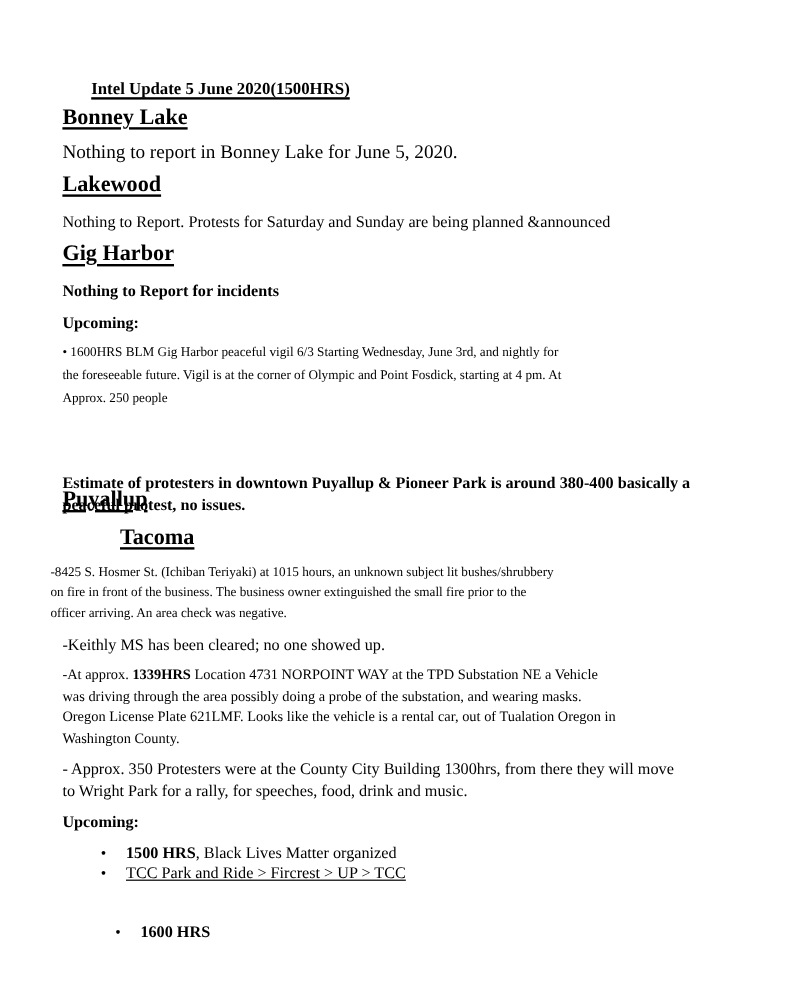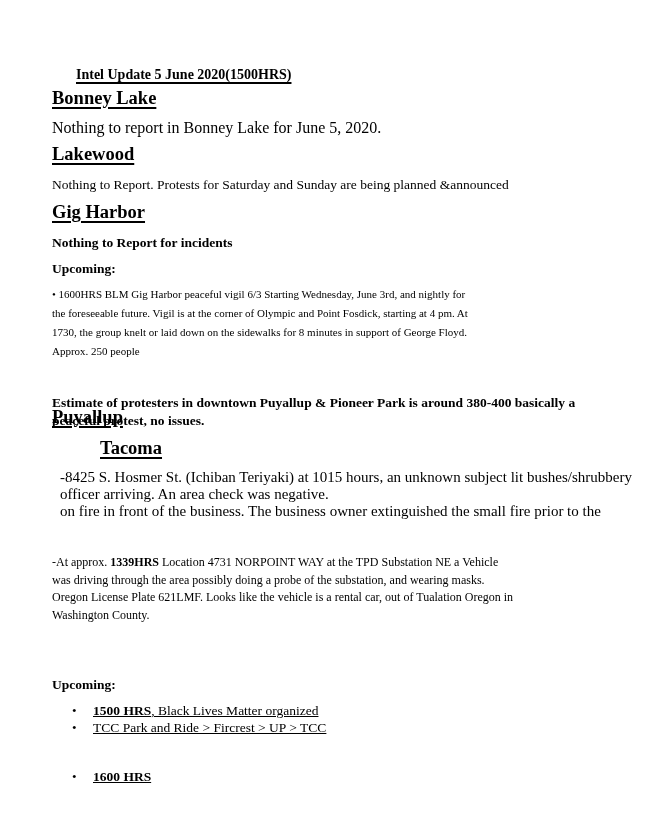--- a/index.html
+++ b/index.html
@@ -9,21 +9,21 @@
       color: #000000;
     }
     .page { position: absolute; left: 0; top: 0; width: 671px; height: 823px; }
     .abs { position: absolute; white-space: nowrap; margin: 0; }
     .title { left: 52px; top: 67px; font-size: 14px; font-weight: bold; text-decoration: underline; text-decoration-thickness: 2px; text-underline-offset: 3px; margin-left: 24px; }
     .h2 { left: 52px; font-size: 18.5px; font-weight: bold; text-decoration: underline; text-decoration-thickness: 2px; text-underline-offset: 3px; }
     .body16 { left: 52px; font-size: 16px; text-align: center; }
     .body14 { left: 52px; font-size: 13.5px; line-height: 19px; }
     .bold { font-weight: bold; }
     .bullet-list { list-style: none; padding: 0; margin: 0; }
-    .bullet { position: absolute; left: 72px; font-size: 13.5px; line-height: 19px; white-space: nowrap; text-decoration: underline; }
+    .bullet { position: absolute; left: 84px; font-size: 13.5px; line-height: 19px; white-space: nowrap; }
     .bullet .dot { display: inline-block; width: 21px; font-size: 13px; }
     .u { text-decoration: underline; }
   </style>
 </head>
 <body>
 
 <div class="page">
 
   <h1 class="abs title">Intel Update 5 June 2020(1500HRS)</h1>
 
@@ -32,56 +32,58 @@
 
   <h2 class="abs h2" style="top:144px;">Lakewood</h2>
   <p class="abs body14" style="top:175px;">Nothing to Report.  Protests for Saturday and Sunday are being planned &amp;announced</p>
 
   <h2 class="abs h2" style="top:202px;">Gig Harbor</h2>
   <p class="abs body14 bold" style="top:233px;">Nothing to Report for incidents</p>
   <p class="abs body14 bold" style="top:259px;">Upcoming:</p>
   <div class="abs" style="left:52px; top:285px; font-size:11px; line-height:19px;">
     <div>• 1600HRS BLM Gig Harbor peaceful vigil 6/3  Starting Wednesday, June 3rd, and nightly for</div>
     <div>the foreseeable future. Vigil is at the corner of Olympic and Point Fosdick, starting at 4 pm. At</div>
-    <div>1730, the group knelt or laid down on the sidewalks for 8 minutes in support of George Floyd.</div>
     <div>Approx. 250 people</div>
   </div>
 
   <h2 class="abs h2" style="top:363px;margin-top:44px;">Puyallup</h2>
   <div class="abs bold" style="left:52px; top:394px; font-size:13.5px; line-height:18px;">
     <div>Estimate of protesters in downtown Puyallup &amp; Pioneer Park is around 380-400 basically a</div>
     <div>peaceful protest, no issues.</div>
   </div>
 
   <h2 class="abs h2" style="top:438px;margin-left:48px;">Tacoma</h2>
 
-  <div class="abs" style="left:60px; top:469px; font-size:15px; line-height:17px;">
+  <div class="abs" style="left:42px; top:469px; font-size:11px; line-height:17px;">
     <div>-8425 S. Hosmer St. (Ichiban Teriyaki) at 1015 hours, an unknown subject lit bushes/shrubbery</div>
+    <div>on fire in front of the business.  The business owner extinguished the small fire prior to the</div>
     <div>officer arriving.  An area check was negative.</div>
-    <div>on fire in front of the business.  The business owner extinguished the small fire prior to the</div>
   </div>
 
+  <p class="abs body14" style="top:528px;">-Keithly MS has been cleared; no one showed up.</p>
 
   <div class="abs" style="left:52px; top:554px; font-size:12px; line-height:17.5px;">
     <div><span>-At approx. </span><span class="bold">1339HRS</span><span> Location 4731 NORPOINT WAY at the TPD Substation NE a Vehicle</span></div>
     <div>was driving through the area possibly doing a probe of the substation, and wearing masks.</div>
     <div>Oregon License Plate 621LMF.  Looks like the vehicle is a rental car, out of Tualation Oregon in</div>
     <div>Washington County.</div>
   </div>
 
   <div class="abs" style="left:52px; top:632px; font-size:13.5px; line-height:17.5px;">
+    <div>- Approx.  350 Protesters were at the County City Building 1300hrs, from there they will move</div>
+    <div>to Wright Park for a rally, for speeches, food, drink and music.</div>
   </div>
 
   <p class="abs body14 bold" style="top:675px;">Upcoming:</p>
 
   <ul class="bullet-list">
     <li class="bullet" style="top:701px;">
       <span class="dot">•</span><span class="bold">1500 HRS</span><span>, Black Lives Matter organized</span>
     </li>
     <li class="bullet" style="top:718px;">
       <span class="dot">•</span><span class="u">TCC Park and Ride &gt; Fircrest &gt; UP &gt; TCC</span>
     </li>
-    <li class="bullet" style="top:767px;">
+    <li class="bullet" style="top:767px;margin-left:12px;">
       <span class="dot">•</span><span class="bold">1600 HRS</span>
     </li>
   </ul>
 
 </div>
 
 </body></html>

